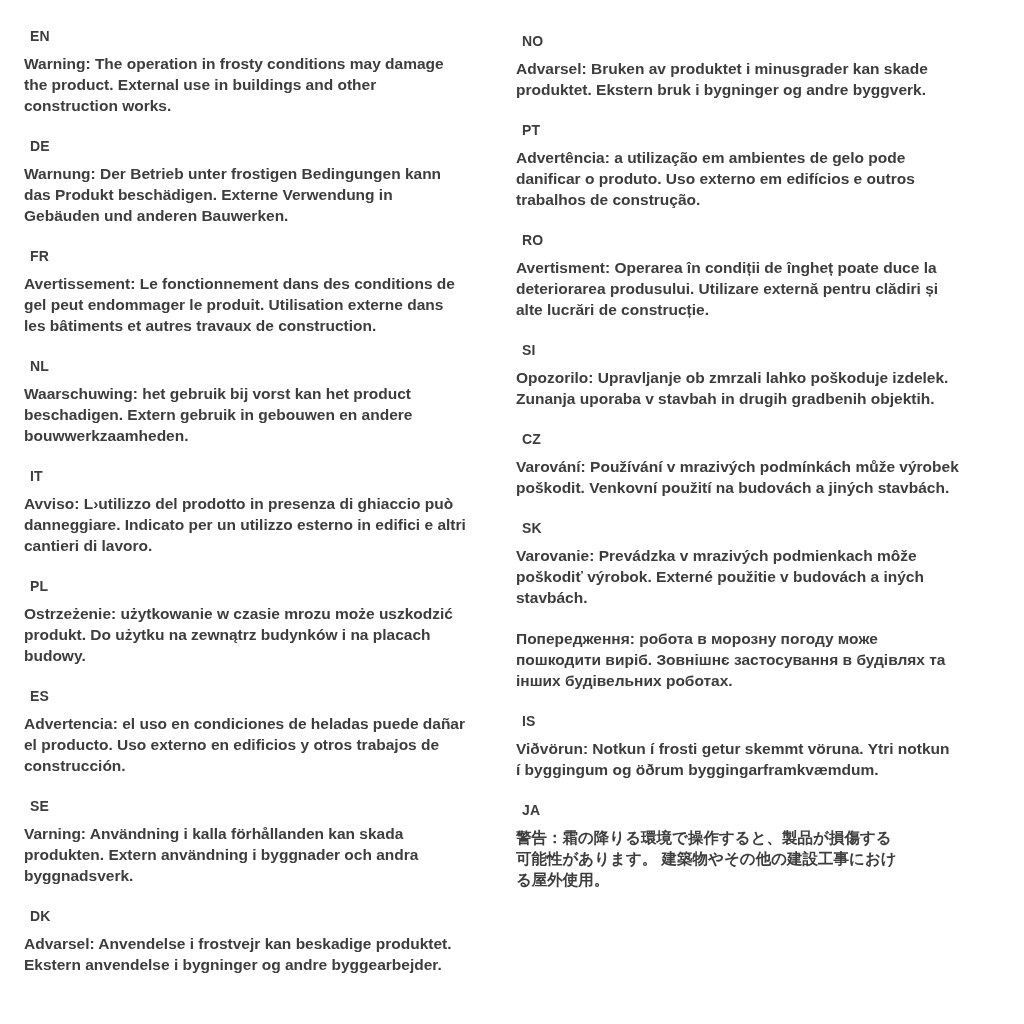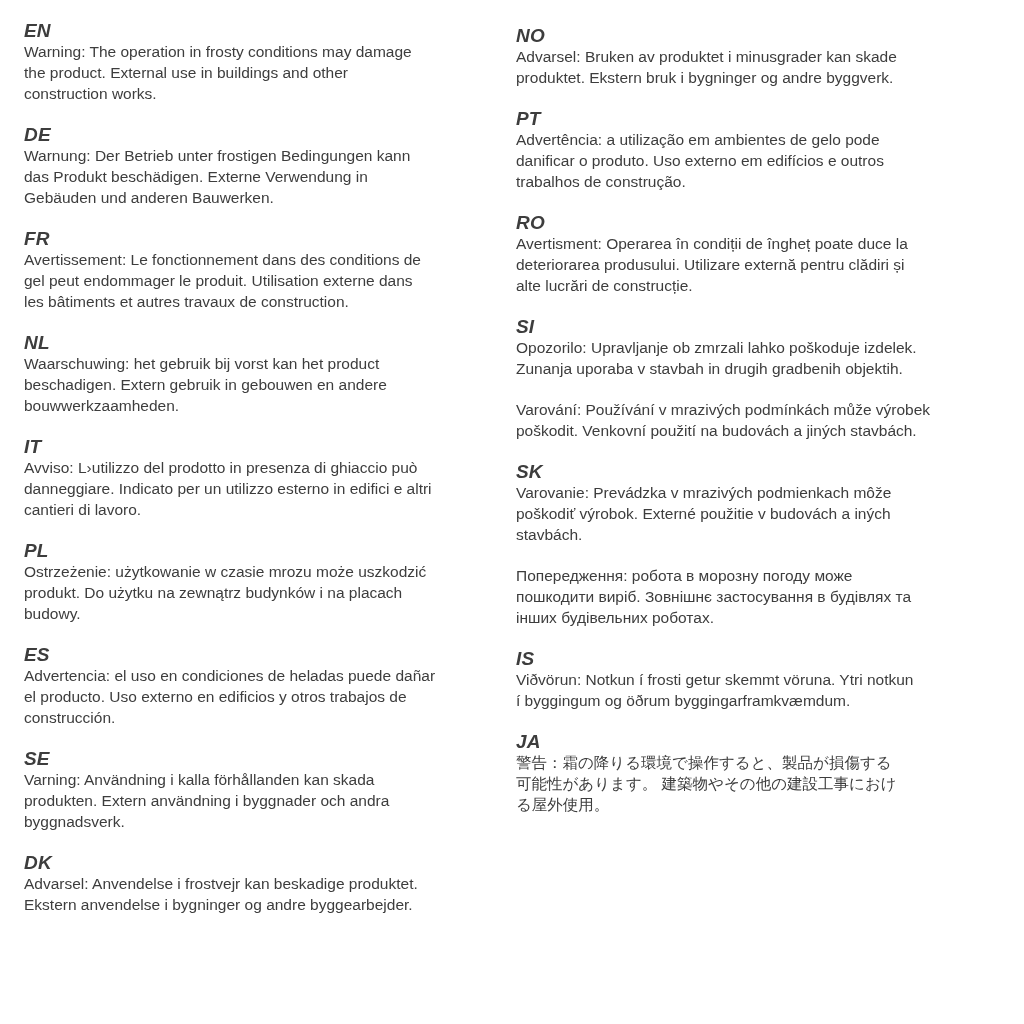--- a/index.html
+++ b/index.html
@@ -13,30 +13,29 @@
   }
   .page {
     display: grid;
     grid-template-columns: 478px 494px;
     column-gap: 14px;
     padding: 20px 14px 0 24px;
     box-sizing: border-box;
   }
   .lang-section { margin: 0 0 20px 0; }
   .lang-code {
-    font-size: 19px;
+    font-size: 14px;
     font-weight: 700;
     line-height: 21px;
-    margin: 0;
+    margin: 6px;
     letter-spacing: 0.2px;
-    font-style: italic;
   }
   .lang-text {
     font-size: 15.5px;
-    font-weight: 400;
+    font-weight: 700;
     line-height: 21px;
     margin: 0;
     white-space: pre-line;
   }
   .col-right { padding-top: 5px; }
 </style>
 </head>
 <body>
 
 <div class="page">
@@ -116,20 +115,21 @@
 alte lucrări de construcție.</p>
     </section>
     <section class="lang-section">
       <h2 class="lang-code">SI</h2>
       <p class="lang-text">Opozorilo: Upravljanje ob zmrzali lahko poškoduje izdelek.
 Zunanja uporaba v stavbah in drugih gradbenih objektih.</p>
     </section>
     <section class="lang-section">
     </section>
     <section class="lang-section">
+      <h2 class="lang-code">CZ</h2>
       <p class="lang-text">Varování: Používání v mrazivých podmínkách může výrobek
 poškodit. Venkovní použití na budovách a jiných stavbách.</p>
     </section>
     <section class="lang-section">
       <h2 class="lang-code">SK</h2>
       <p class="lang-text">Varovanie: Prevádzka v mrazivých podmienkach môže
 poškodiť výrobok. Externé použitie v budovách a iných
 stavbách.</p>
     </section>
     <section class="lang-section">

